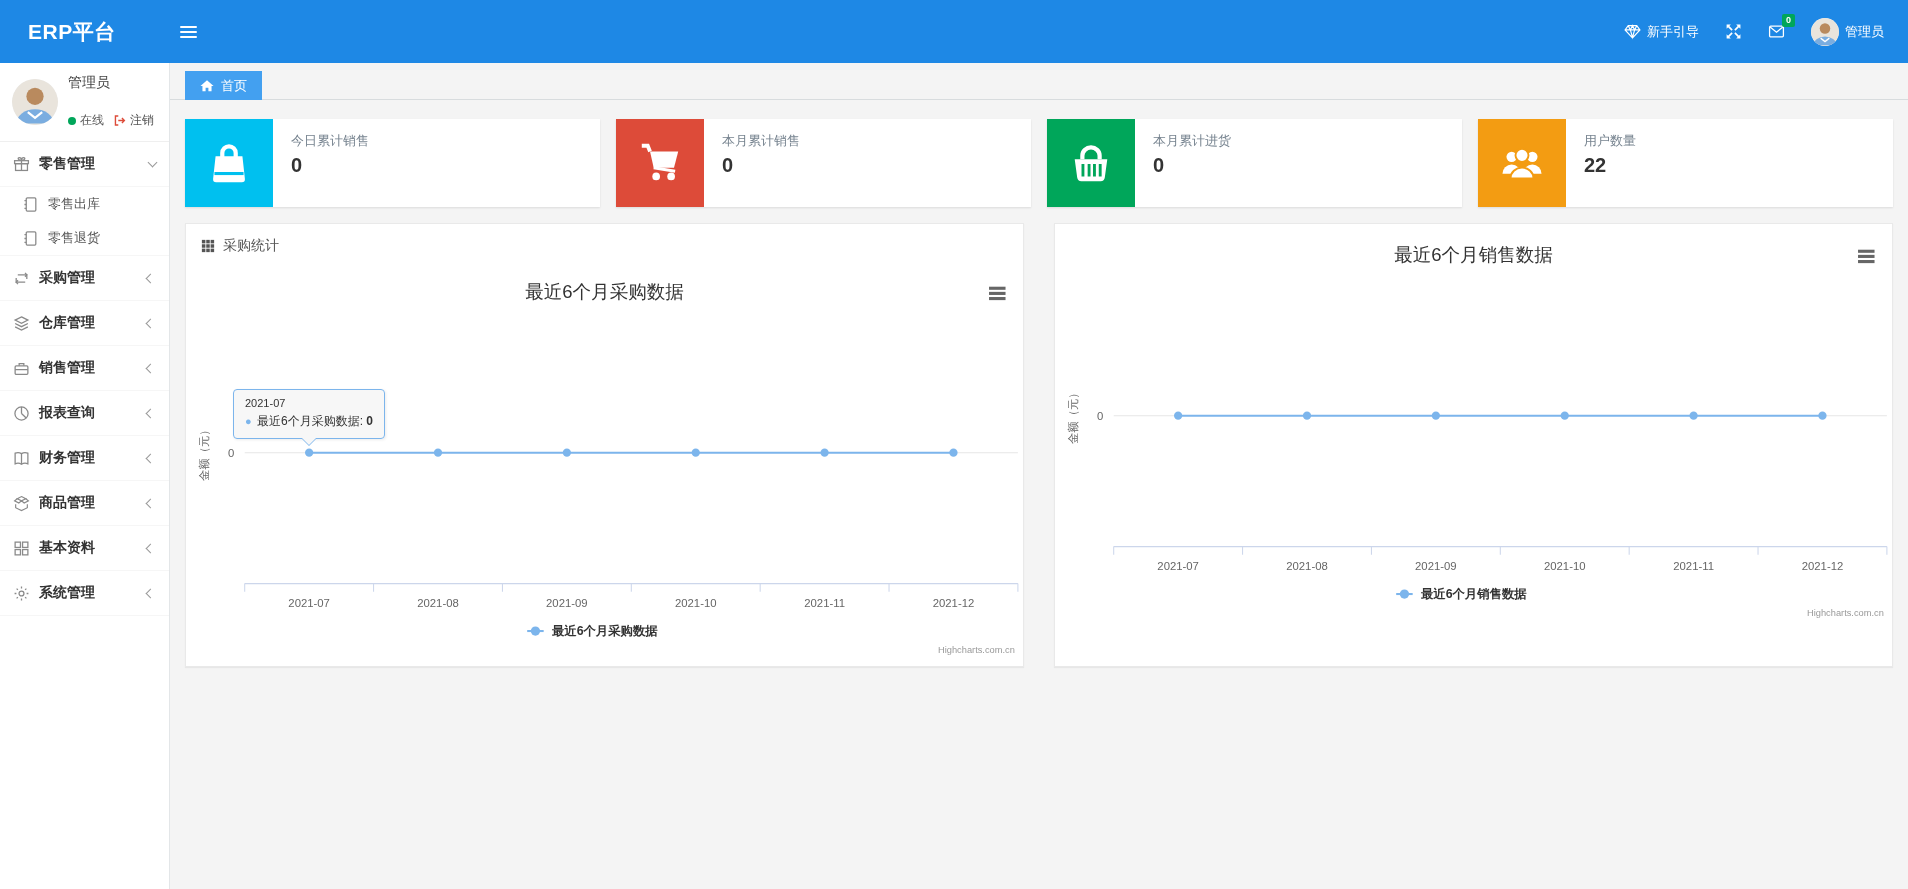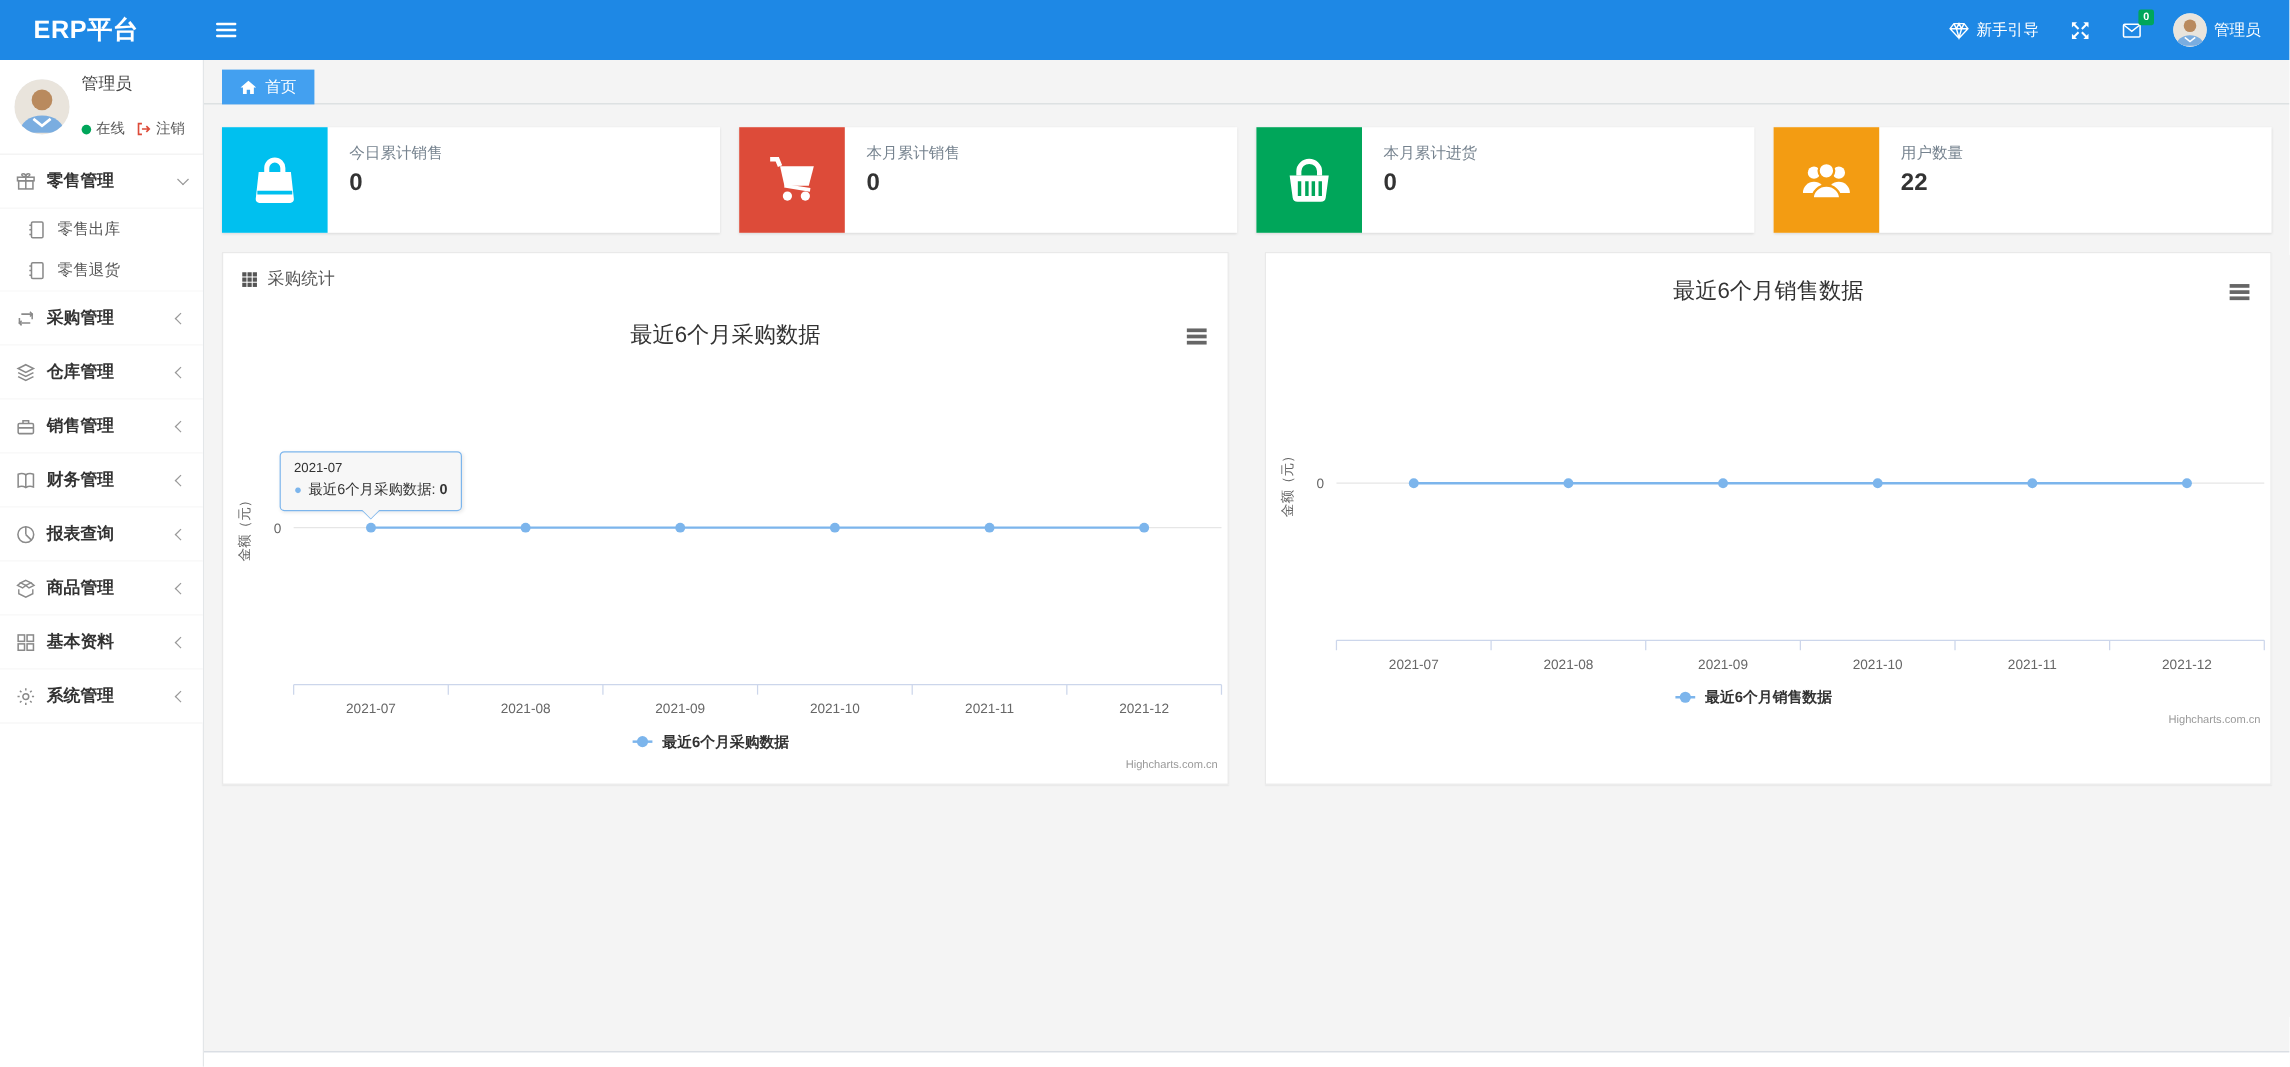--- a/index.html
+++ b/index.html
@@ -1,20 +1,20 @@
 <!DOCTYPE html>
 <html><head>
 <meta charset="utf-8">
 <style>
   * { margin:0; padding:0; box-sizing:border-box; }
   html,body { width:1908px; height:889px; overflow:hidden;
     font-family:"Liberation Sans","DejaVu Sans",sans-serif; background:#fff; }
 
   
-  .navbar { height:50px; background:#1e88e5; color:#fff; display:flex; align-items:center; }
+  .navbar { height:63px; background:#1e88e5; color:#fff; display:flex; align-items:center; }
   .brand { width:170px; padding-left:28px; font-size:21px; font-weight:bold; letter-spacing:.5px; }
   .nav-burger { display:inline-flex; flex-direction:column; gap:3px; padding:8px 10px; cursor:pointer; }
   .nav-burger i { display:block; width:17px; height:2px; background:#fff; border-radius:1px; }
   .nav-right { margin-left:auto; display:flex; align-items:center; gap:26px; padding-right:24px; font-size:13px; }
   .nav-item { display:inline-flex; align-items:center; gap:6px; cursor:pointer; }
   .nav-icon { width:17px; height:17px; display:inline-block; }
   .nav-icon svg { width:100%; height:100%; display:block; }
   .mail-wrap { position:relative; }
   .badge { position:absolute; top:-9px; right:-10px; background:#00a65a; color:#fff; font-size:9px;
     line-height:1; padding:2px 4px; border-radius:2px; font-weight:bold; }
@@ -227,35 +227,35 @@
               <rect x="2" y="5.5" width="12" height="8" rx="1"></rect>
               <path d="M5.8 5.5 V3.4 H10.2 V5.5 M2 9 H14"></path>
             </svg>
           </span>
           <span class="mlabel">销售管理</span>
           <span class="chev left"></span>
         </div>
         <div class="menu-item">
           <span class="micon">
             <svg viewBox="0 0 16 16" fill="none" stroke="currentColor" stroke-width="1.2">
+              <circle cx="8" cy="8" r="6.2"></circle>
+              <path d="M8 8 V1.8 M8 8 L12.4 12.3"></path>
+            </svg>
+          </span>
+          <span class="mlabel">报表查询</span>
+          <span class="chev left"></span>
+        </div>
+        <div class="menu-item">
+          <span class="micon">
+            <svg viewBox="0 0 16 16" fill="none" stroke="currentColor" stroke-width="1.2">
               <path d="M2 3 C4 2.2 6 2.2 8 3.4 C10 2.2 12 2.2 14 3 V13 C12 12.2 10 12.2 8 13.4 C6 12.2 4 12.2 2 13 Z"></path>
               <path d="M8 3.4 V13.4"></path>
             </svg>
           </span>
           <span class="mlabel">财务管理</span>
-          <span class="chev left"></span>
-        </div>
-        <div class="menu-item">
-          <span class="micon">
-            <svg viewBox="0 0 16 16" fill="none" stroke="currentColor" stroke-width="1.2">
-              <circle cx="8" cy="8" r="6.2"></circle>
-              <path d="M8 8 V1.8 M8 8 L12.4 12.3"></path>
-            </svg>
-          </span>
-          <span class="mlabel">报表查询</span>
           <span class="chev left"></span>
         </div>
         <div class="menu-item">
           <span class="micon">
             <svg viewBox="0 0 16 16" fill="none" stroke="currentColor" stroke-width="1.1">
               <path d="M8 1.5 L12 3.5 L8 5.5 L4 3.5 Z"></path>
               <path d="M4 3.5 L1.5 5.5 L5.5 7.5 L8 5.5 L10.5 7.5 L14.5 5.5 L12 3.5"></path>
               <path d="M2.5 8.6 V12 L8 14.7 L13.5 12 V8.6"></path>
             </svg>
           </span>

